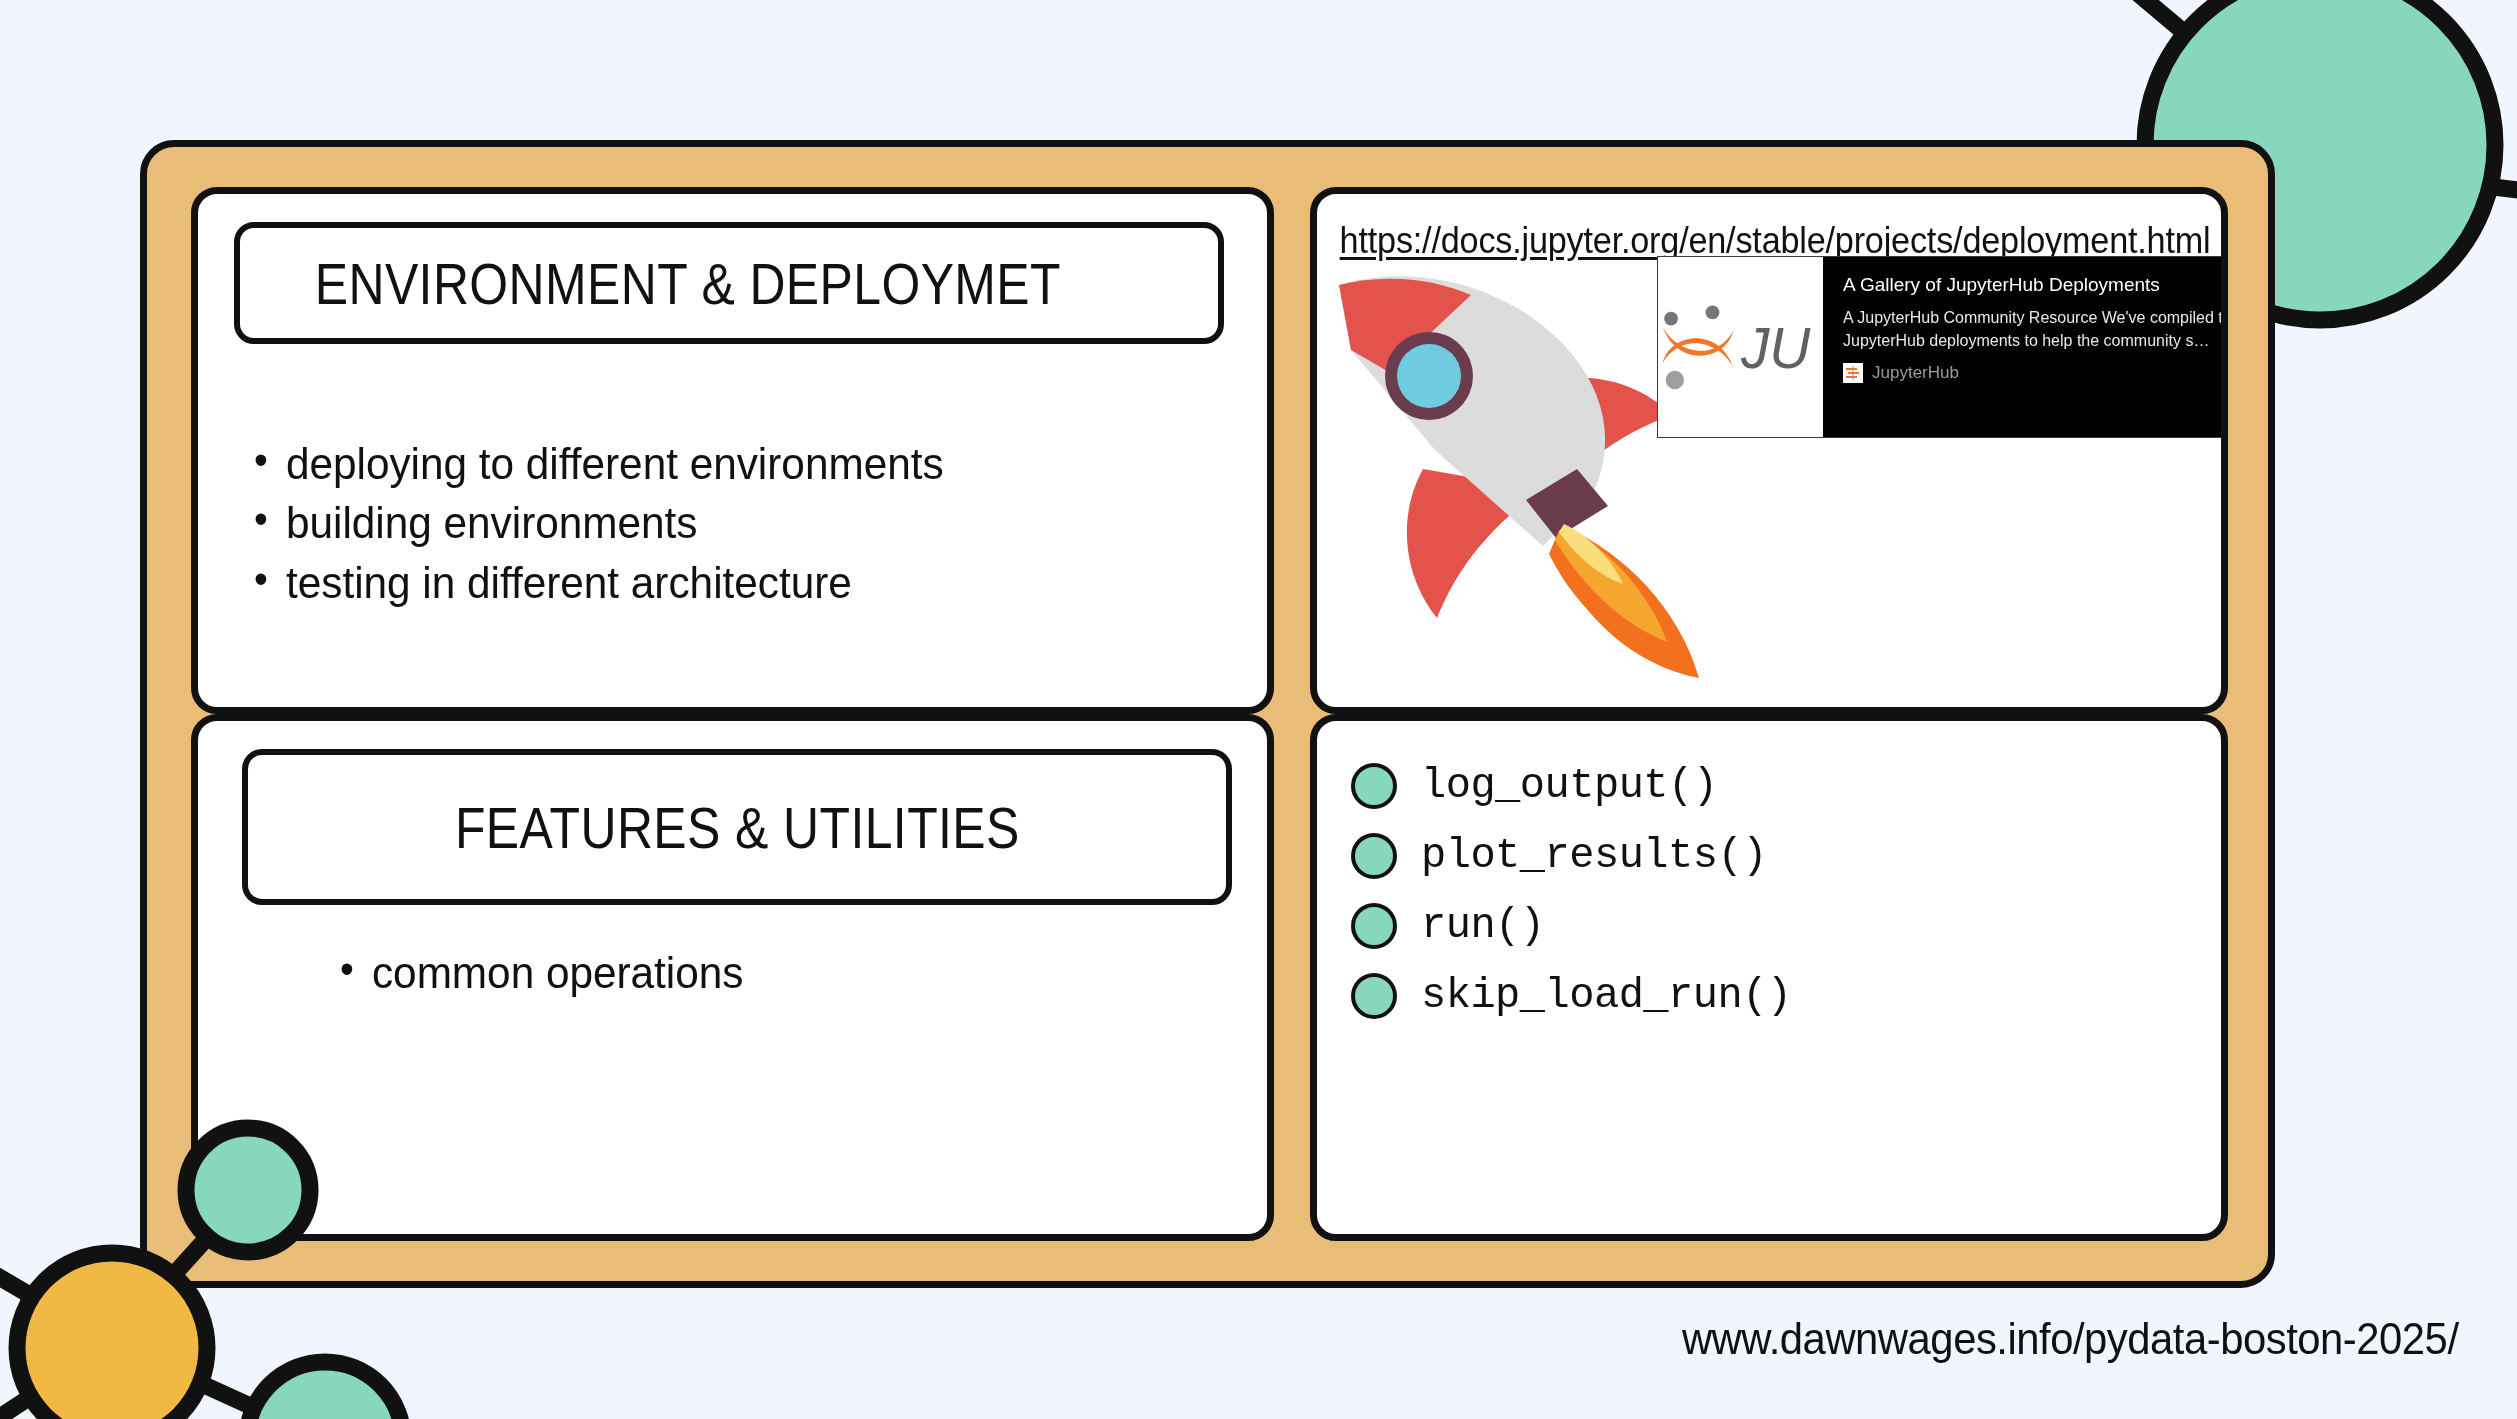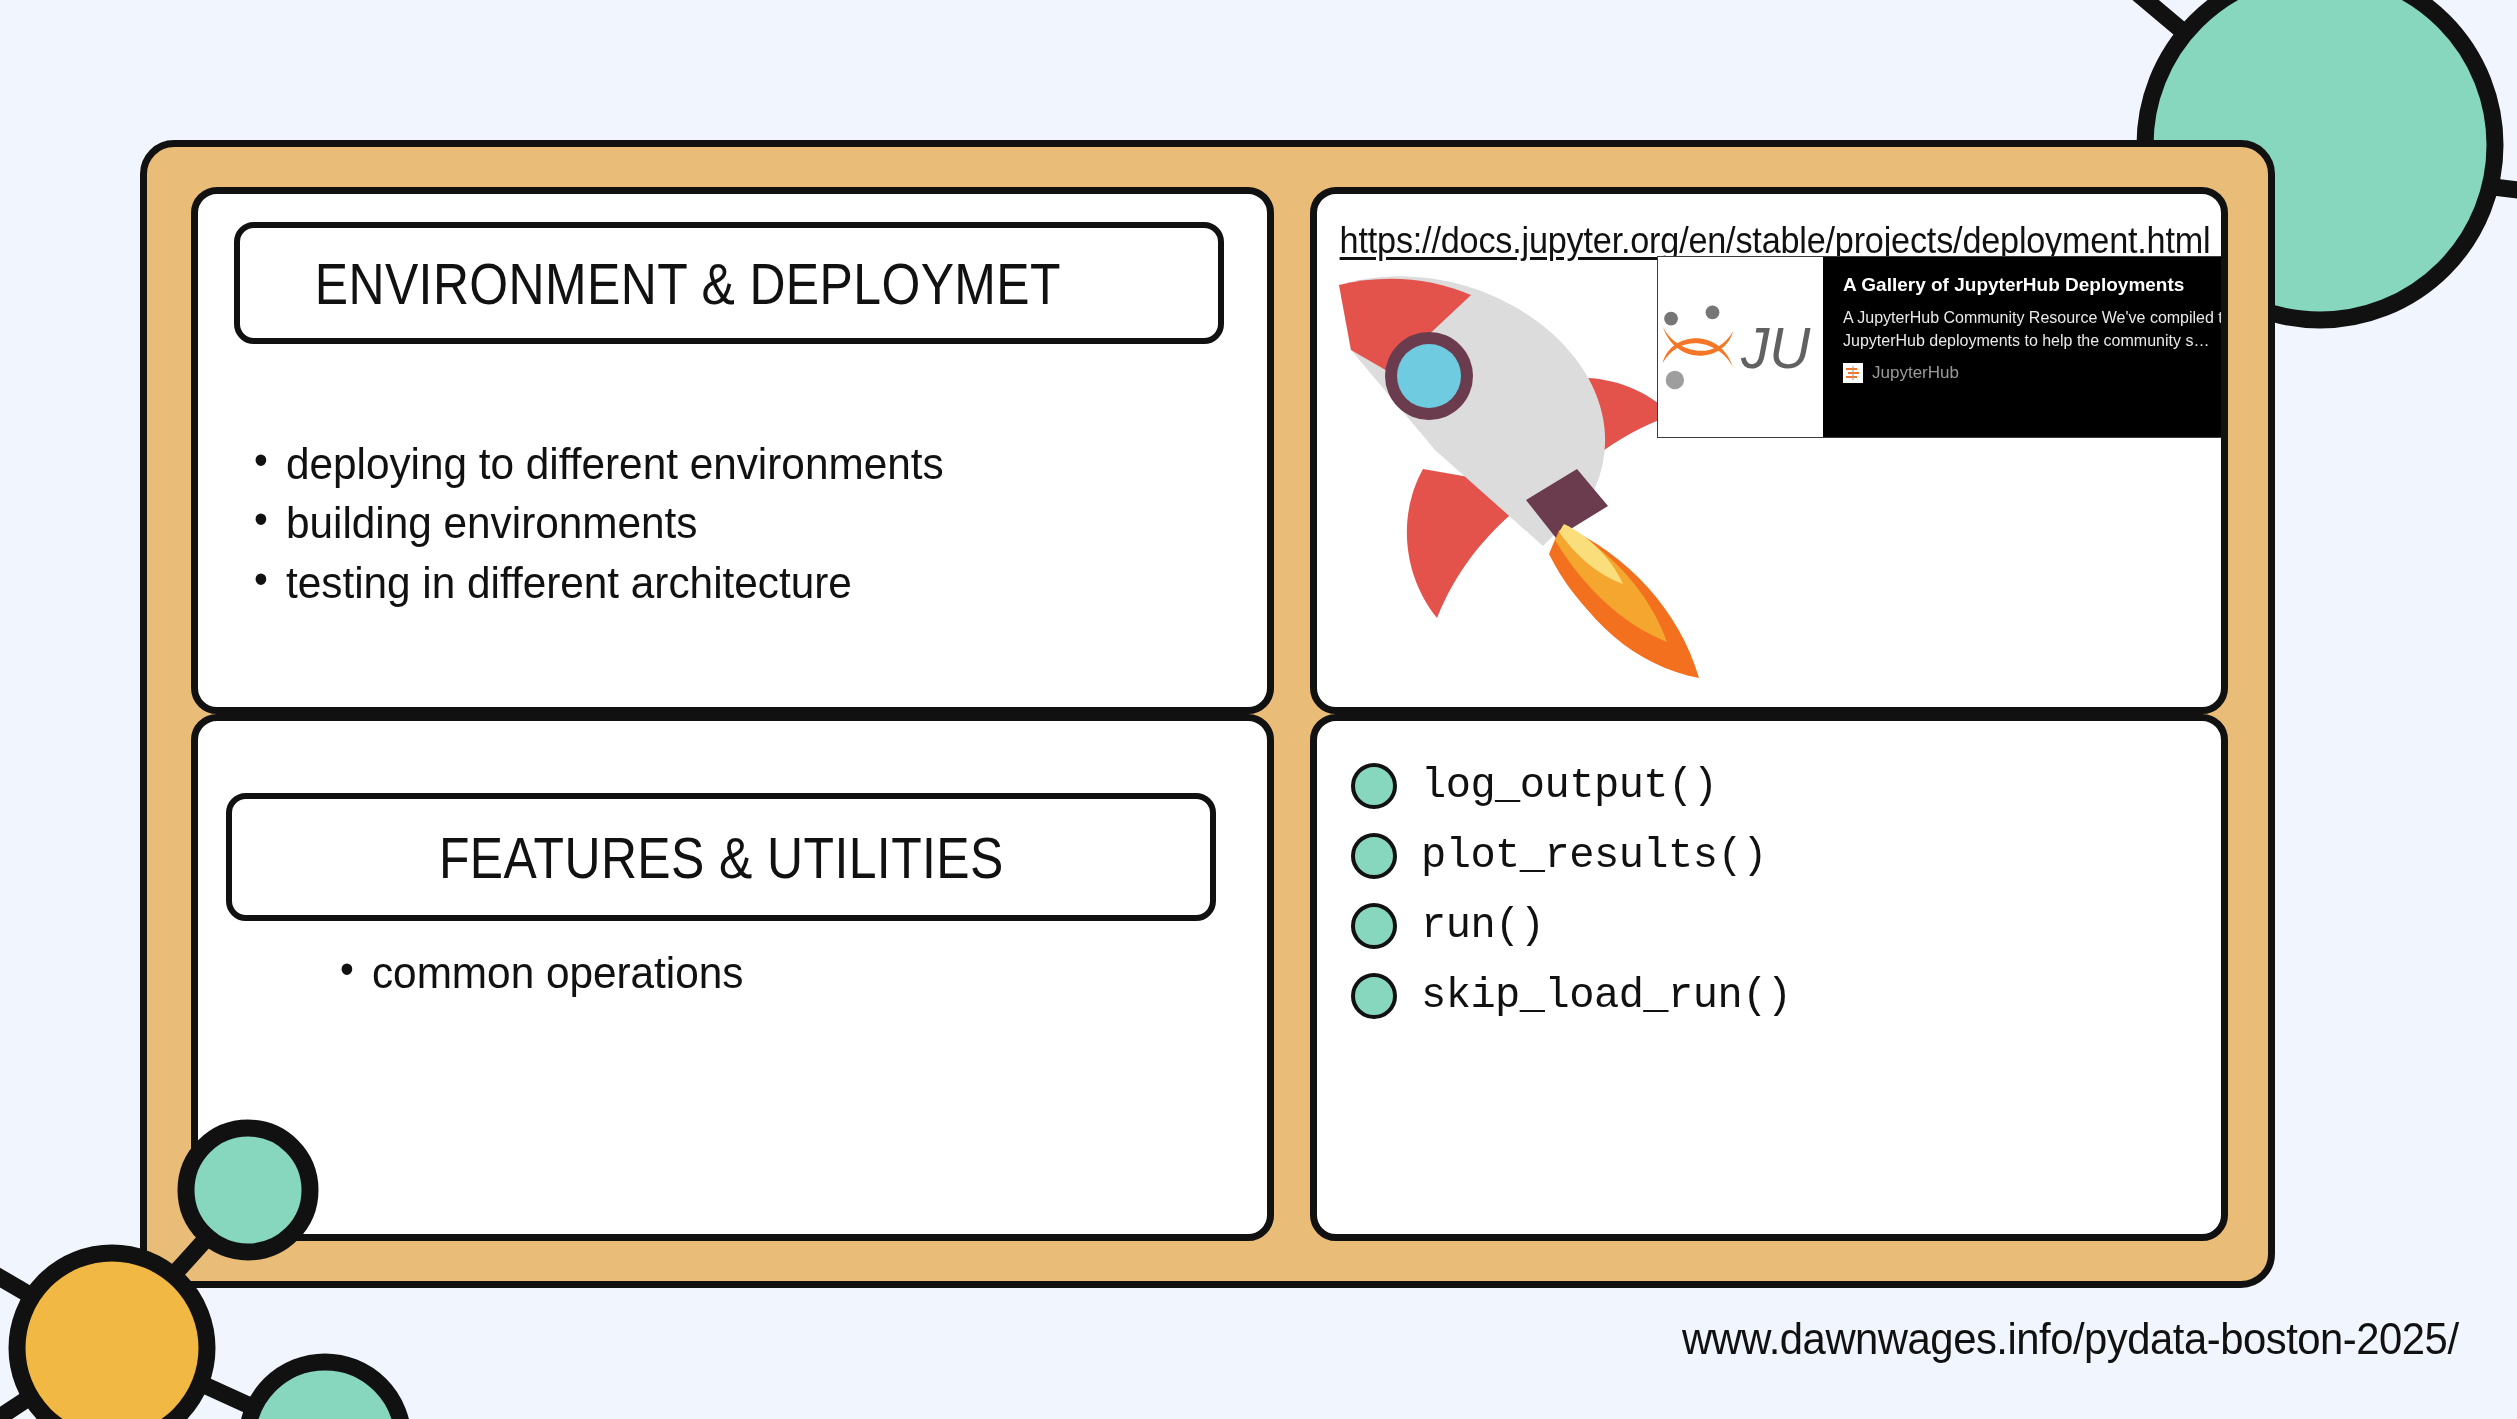--- a/index.html
+++ b/index.html
@@ -84,25 +84,24 @@
 
   #pill-env {
     left: 36px;
     top: 28px;
     width: 990px;
     height: 122px;
     justify-content: flex-start;
     padding-left: 14px;
   }
   #pill-feat {
-    left: 28px;
+    left: 44px;
     top: 28px;
     width: 990px;
-    height: 128px;
-    margin-top: 44px;
+    height: 156px;
   }
 
   
   .bullets {
     position: absolute;
     list-style: none;
   }
   .bullets li {
     font-family: "Liberation Sans Narrow", "Liberation Sans", sans-serif;
     font-size: 45px;
@@ -181,21 +180,21 @@
   }
   .link-body {
     flex: 1;
     padding: 16px 14px 10px 20px;
     color: #FFFFFF;
     min-width: 0;
     overflow: hidden;
   }
   .link-title {
     font-size: 19px;
-    font-weight: bold;
+    font-weight: normal;
     line-height: 1.25;
     margin-bottom: 9px;
     white-space: nowrap;
   }
   .link-desc {
     font-size: 16px;
     line-height: 1.45;
     color: #eaeaea;
     margin-bottom: 11px;
   }

